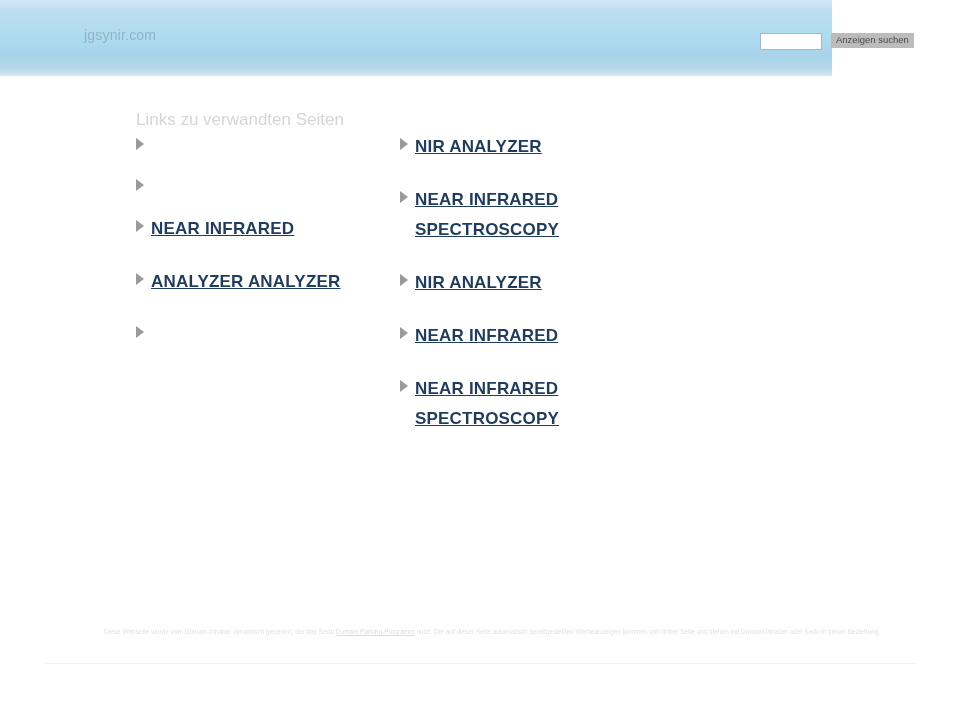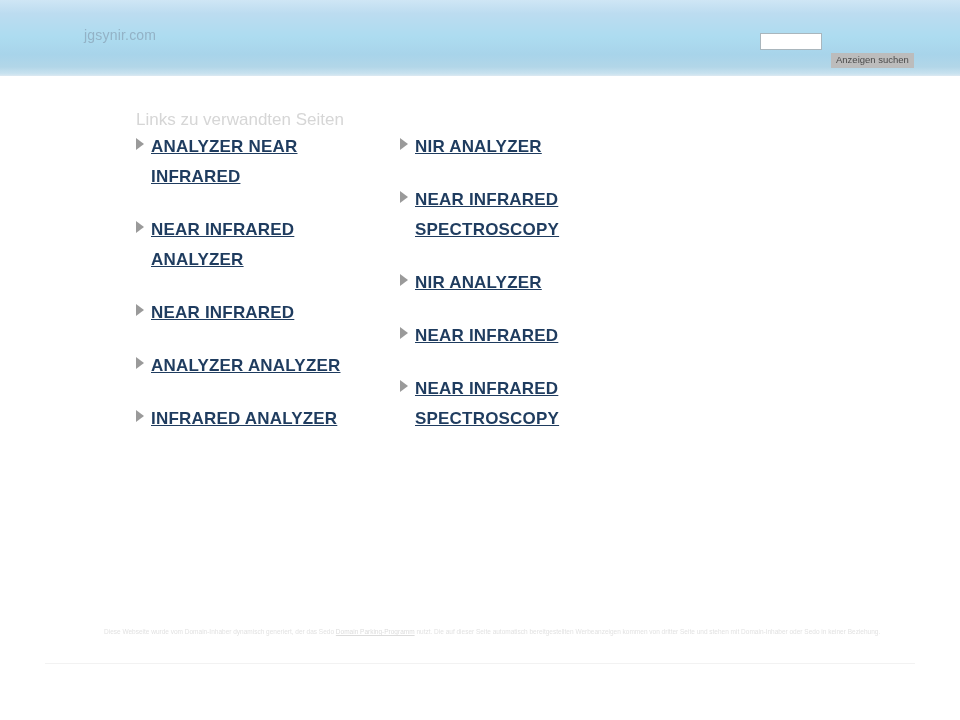--- a/index.html
+++ b/index.html
@@ -13,21 +13,21 @@
     font-family: "Liberation Sans", sans-serif;
     overflow: hidden;
     position: relative;
   }
 
   
   .header {
     position: absolute;
     left: 0;
     top: 0;
-    width: 960px;
+    width: 832px;
     height: 76px;
     background: linear-gradient(to bottom,
         #cfe6f5 0%,
         #bcdcf0 18%,
         #addcf0 48%,
         #a8d4ea 72%,
         #b2d6e8 88%,
         #c9e2ef 97%,
         #dce9f2 100%);
   }
@@ -70,21 +70,20 @@
     height: 15px;
     background: #bcbcbc;
     border: none;
     color: #4a4a4a;
     font-family: "Liberation Sans", sans-serif;
     font-size: 9.5px;
     padding: 1px 5px 2px 5px;
     white-space: nowrap;
     cursor: pointer;
     line-height: 12px;
-    margin-top: 20px;
   }
 
   
   .main {
     position: absolute;
     left: 0;
     top: 76px;
     width: 960px;
   }
   .related-heading {
@@ -195,41 +194,38 @@
 <div class="main">
 
   <div class="related-heading">Links zu verwandten Seiten</div>
 
   <div class="links-wrap">
 
     <div class="col col-left">
 
       <div class="link-item">
         <span class="bullet"></span>
-        <a class="ad-link">ANALYZER NEAR INFRARED</a>
-      </div>
-
-      <div class="link-item">
-        <span class="bullet"></span>
-        <a class="ad-link">NEAR INFRARED ANALYZER</a>
+      </div>
+
+      <div class="link-item">
+        <span class="bullet"></span>
       </div>
 
       <div class="link-item">
         <span class="bullet"></span>
         <a class="ad-link">NEAR INFRARED</a>
       </div>
 
       <div class="link-item">
         <span class="bullet"></span>
         <a class="ad-link">ANALYZER ANALYZER</a>
       </div>
 
       <div class="link-item">
         <span class="bullet"></span>
-        <a class="ad-link">INFRARED ANALYZER</a>
       </div>
 
     </div>
 
     <div class="col col-right">
 
       <div class="link-item">
         <span class="bullet"></span>
         <a class="ad-link">NIR ANALYZER</a>
       </div>

